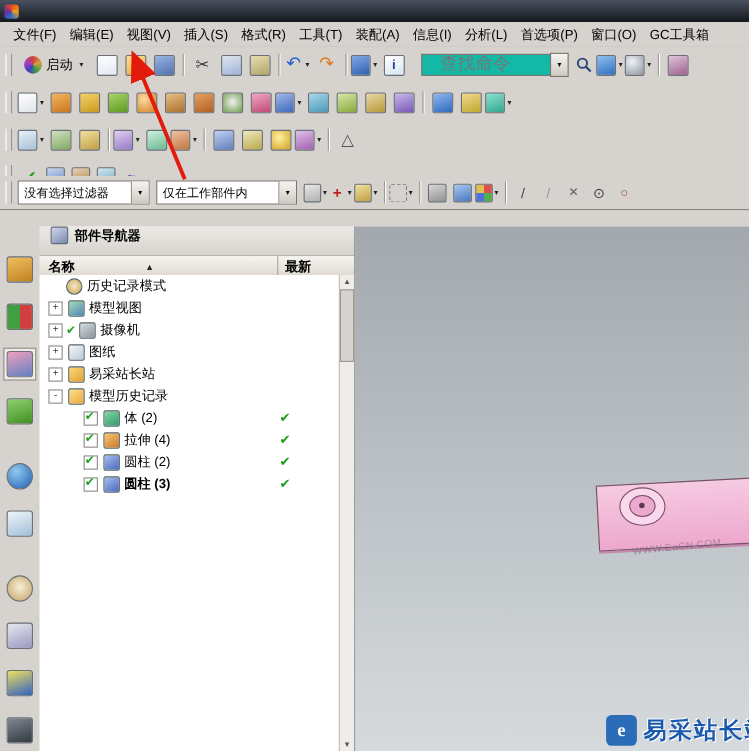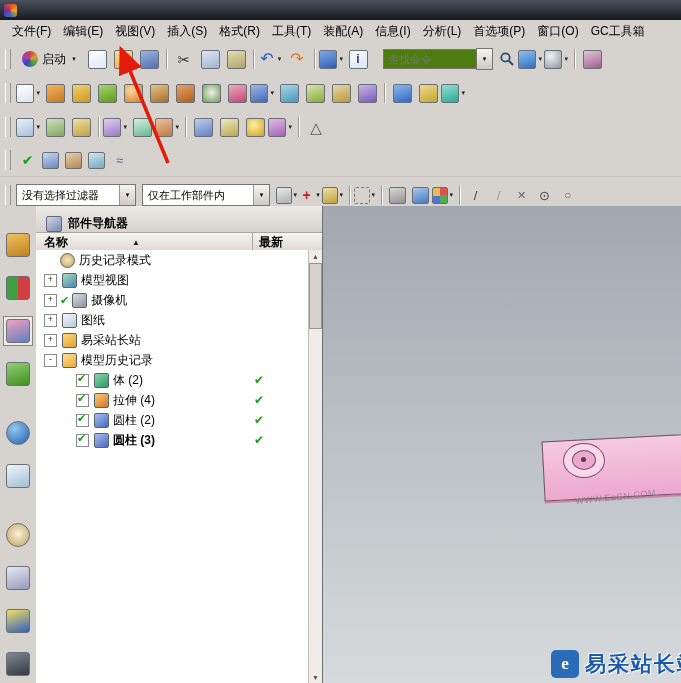--- a/index.html
+++ b/index.html
@@ -17,37 +17,37 @@
            padding-left:6px;background:#d6d3ce;border-bottom:1px solid #aaa69e;white-space:nowrap;overflow:hidden}
   .menu-item{padding:12px 6px;cursor:default}
 
   
   .tb{position:absolute;left:0;right:0;display:flex;align-items:center;padding-left:2px;
       background:#d6d3ce;border-bottom:1px solid #c6c2ba;overflow:hidden;white-space:nowrap}
   .row1{top:42px;height:34px}
   .row2{top:76px;height:34px}
   .row3{top:110px;height:34px}
   .row4{top:144px;height:32px}
-  .selbar{top:180px;height:30px;border-bottom:1px solid #8a867e}
+  .selbar{top:160px;height:30px;border-bottom:1px solid #8a867e}
   .grip{width:4px;height:20px;margin:0 5px 0 3px;border-left:1px solid #fff;border-right:1px solid #98948c}
   .tbtn{display:inline-flex;align-items:center;justify-content:center;width:26px;height:26px;flex:0 0 auto}
   .sm .tbtn{width:23px;height:23px}
   .ic{width:17px;height:17px;border:1px solid #6a7078;border-radius:2px;display:flex;align-items:center;
       justify-content:center;font-size:12px;line-height:1;overflow:hidden}
   .sm .ic{width:15px;height:15px;font-size:11px}
   .dd{font-size:7px;color:#222;width:8px;text-align:center}
   .dd:empty{display:none}
   .tbtn[data-sep="true"]{width:9px}
   .tbtn[data-sep="true"]::before{content:"";width:1px;height:20px;background:#9b978f;box-shadow:1px 0 0 #fff}
   .startbtn{display:inline-flex;align-items:center;gap:4px;height:26px;padding:0 6px;flex:0 0 auto}
   .start-ic{width:16px;height:16px;border-radius:50%;
             background:conic-gradient(#d04040,#d0a040,#40a040,#4040c0,#a040c0,#d04040)}
   .searchwrap{display:inline-flex;align-items:center;margin-left:12px;flex:0 0 auto}
-  .searchwrap input{width:84px;height:18px;border:1px solid #7a766e;border-right:none;padding:0 4px;
-                    font-size:11px;font-family:inherit;background:#4d7c0f;outline:none}
+  .searchwrap input{width:84px;height:18px;border:1px solid #7a766e;border-right:none;padding:0 16px;
+                    font-size:16px;font-family:inherit;background:#14b8a6;outline:none}
   .combo-dd{width:15px;height:20px;border:1px solid #7a766e;display:inline-flex;align-items:center;justify-content:center;
             font-size:7px;background:linear-gradient(#f6f4f0,#cfcac2)}
   .magbtn{width:22px;height:22px;display:inline-flex;align-items:center;justify-content:center;margin-left:3px}
 
   
   .combo{display:inline-flex;align-items:stretch;height:20px;background:#fff;border:1px solid #7a766e;
          margin-right:6px;flex:0 0 auto}
   .combo-text{display:flex;align-items:center;padding:0 6px 0 5px;font-size:11px;white-space:nowrap}
   .combo-arrow{width:15px;display:flex;align-items:center;justify-content:center;font-size:7px;
                border-left:1px solid #9a968e;background:linear-gradient(#f6f4f0,#cfcac2)}
@@ -58,21 +58,21 @@
                border-right:1px solid #aaa69e;display:flex;flex-direction:column;align-items:center;
                padding-top:24px;overflow:hidden}
   .rbtn{width:28px;height:28px;margin-bottom:13px;display:flex;align-items:center;justify-content:center;
         border:1px solid transparent;flex:0 0 auto}
   .rbtn[data-active="true"]{background:#efece6;border:1px solid #8a867e}
   .rbtn[data-gap="true"]{margin-top:16px}
   .rbtn .ic{width:22px;height:22px;border-radius:3px}
 
   
   .panel{position:absolute;left:36px;top:0;bottom:0;width:286px;background:#fff;border-right:1px solid #6a7078}
-  .panel-header{height:26px;display:flex;align-items:flex-end;gap:6px;padding-left:10px;
+  .panel-header{height:26px;display:flex;align-items:flex-start;gap:6px;padding-left:10px;
                 background:linear-gradient(#eceae4,#d6d3ce);border-bottom:1px solid #aaa69e}
   .ph-icon{width:14px;height:14px;border:1px solid #667;border-radius:2px;
            background:linear-gradient(145deg,#cfd8ea,#7888b0)}
   .ph-title{font-weight:bold}
   .cols{position:relative;height:18px;background:linear-gradient(#f6f4ef,#dedad2);
         border-bottom:1px solid #aaa69e;display:flex;align-items:center}
   .col-name{padding-left:8px;font-weight:bold}
   .sortg{font-size:8px;margin-left:64px;color:#222}
   .col-latest{position:absolute;left:216px;top:0;bottom:0;display:flex;align-items:center;
               border-left:1px solid #aaa69e;padding-left:6px;font-weight:bold}

